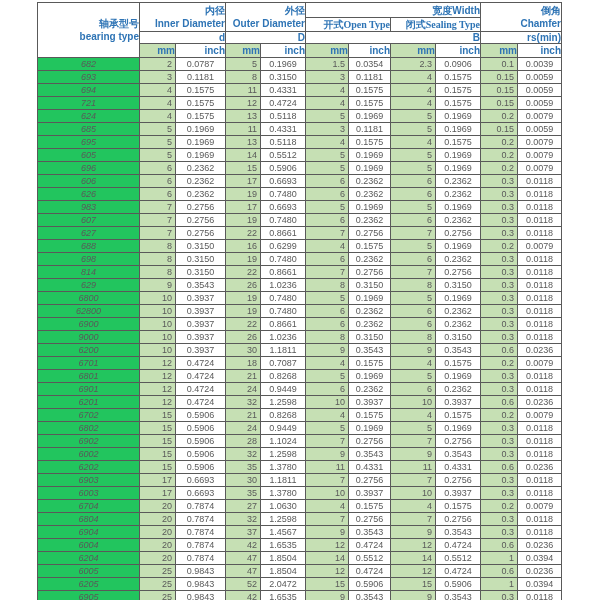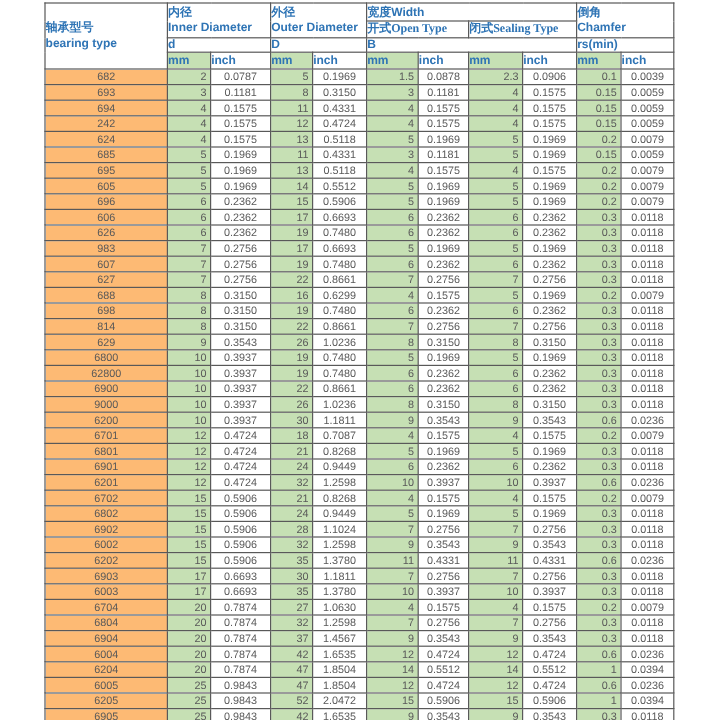--- a/index.html
+++ b/index.html
@@ -22,35 +22,35 @@
   }
   table.spec th, table.spec td{
     border:1px solid var(--grid);
     overflow:hidden;white-space:nowrap;
   }
   table.spec{border:1px solid var(--outer);}
   thead th{
     color:var(--head-blue);
     font-weight:bold;
     font-size:10px;
-    text-align:left;
+    text-align:right;
     vertical-align:middle;
     line-height:13px;
     background:#fff;
   }
   thead tr.units th{height:13px;font-size:10px;}
   thead th.g{background:var(--green);}
   thead .two-line{line-height:13px;}
   tbody td{
     height:12.3px;
     font-size:9px;
     color:var(--data-gray);
     line-height:12px;
   }
-  tbody td.c-bearing{text-align:center;background:#fdba74;}
+  tbody td.c-bearing{text-align:center;background:#22c55e;font-style:italic;}
   tbody td.c-mm{background:var(--green);text-align:right;padding-right:3px;}
   tbody td.c-inch{background:#fff;text-align:center;}
   tr.r-title th{height:15px;}
   tr.r-sub th{height:14px;font-family:Liberation Serif, serif;}
   tr.r-sym th{height:12px;line-height:11px;}
 </style>
 </head>
 <body>
 
 <div class="sheet">
@@ -120,21 +120,21 @@
       </tr>
     </thead>
     <tbody>
         <tr>
           <td class="c-bearing">682</td>
           <td class="c-mm">2</td>
           <td class="c-inch">0.0787</td>
           <td class="c-mm">5</td>
           <td class="c-inch">0.1969</td>
           <td class="c-mm">1.5</td>
-          <td class="c-inch">0.0878</td>
+          <td class="c-inch">0.0354</td>
           <td class="c-mm">2.3</td>
           <td class="c-inch">0.0906</td>
           <td class="c-mm">0.1</td>
           <td class="c-inch">0.0039</td>
         </tr>
         <tr>
           <td class="c-bearing">693</td>
           <td class="c-mm">3</td>
           <td class="c-inch">0.1181</td>
           <td class="c-mm">8</td>
@@ -153,21 +153,21 @@
           <td class="c-mm">11</td>
           <td class="c-inch">0.4331</td>
           <td class="c-mm">4</td>
           <td class="c-inch">0.1575</td>
           <td class="c-mm">4</td>
           <td class="c-inch">0.1575</td>
           <td class="c-mm">0.15</td>
           <td class="c-inch">0.0059</td>
         </tr>
         <tr>
-          <td class="c-bearing">242</td>
+          <td class="c-bearing">721</td>
           <td class="c-mm">4</td>
           <td class="c-inch">0.1575</td>
           <td class="c-mm">12</td>
           <td class="c-inch">0.4724</td>
           <td class="c-mm">4</td>
           <td class="c-inch">0.1575</td>
           <td class="c-mm">4</td>
           <td class="c-inch">0.1575</td>
           <td class="c-mm">0.15</td>
           <td class="c-inch">0.0059</td>

